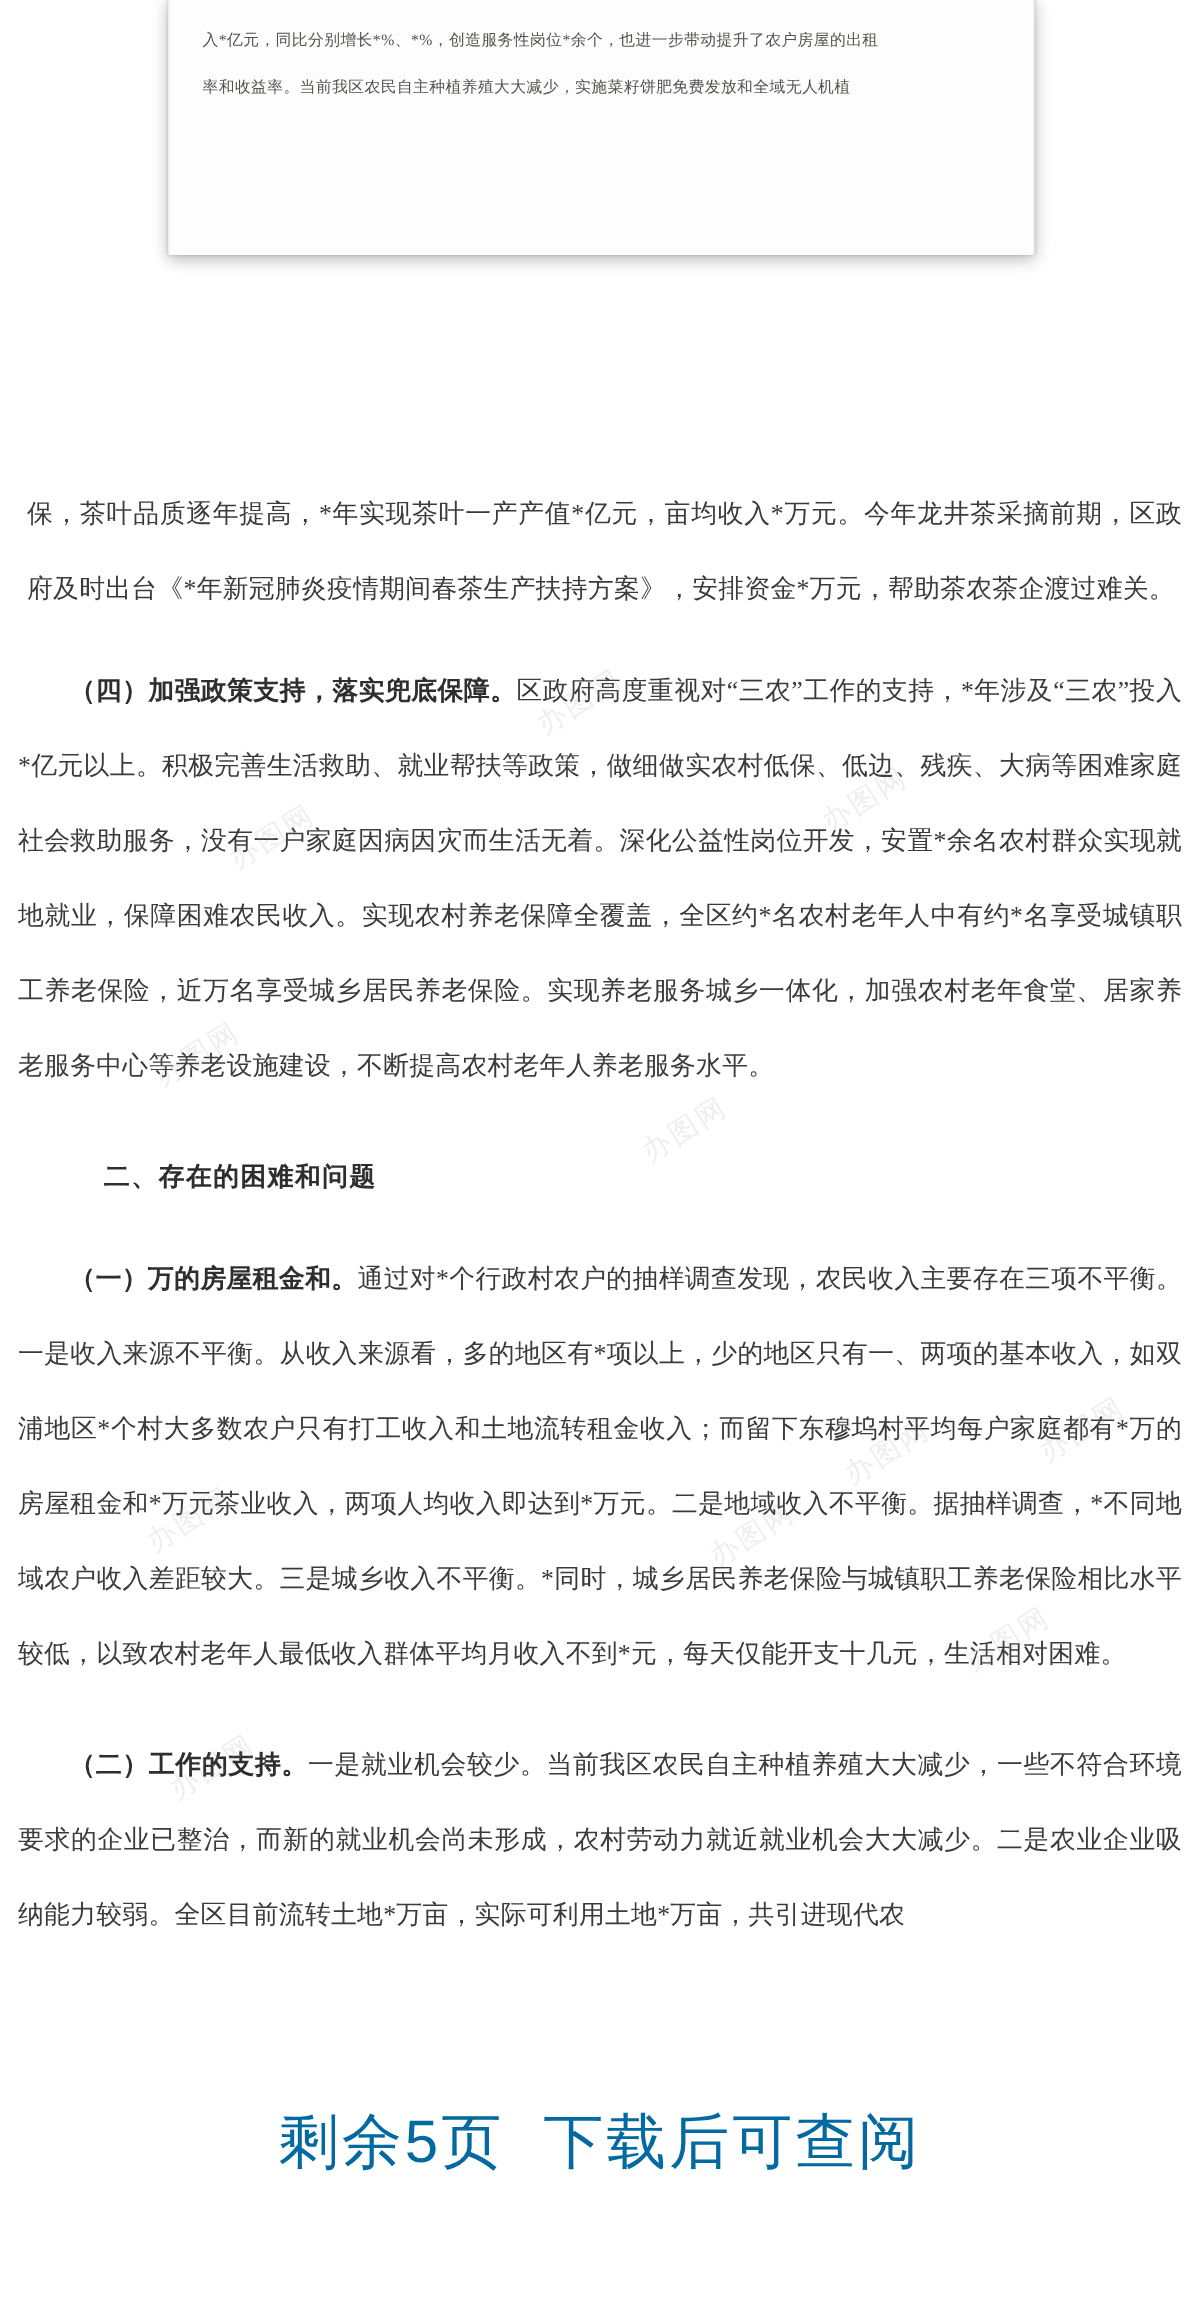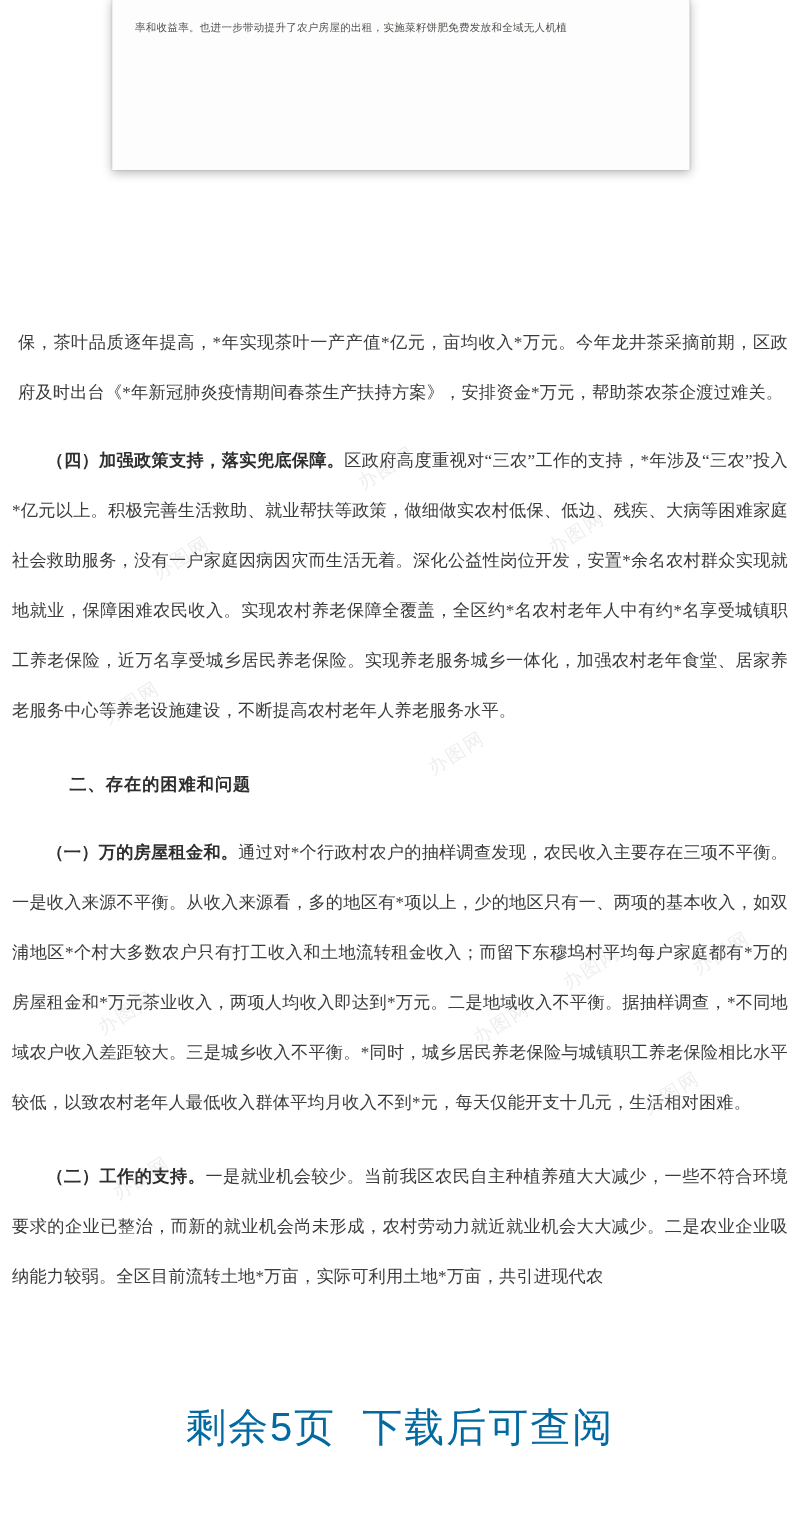--- a/index.html
+++ b/index.html
@@ -101,21 +101,22 @@
     color: #0369a1;
     letter-spacing: 2px;
   }
   .footer-notice .sep { display: inline-block; width: 26px; }
 </style>
 </head>
 <body>
 
 <div class="preview-page">
   <div class="preview-inner">
-    <div class="preview-line">率和收益率。也进一步带动提升了农户房屋的出租，实施菜籽饼肥免费发放和全域无人机植</div>
+    <div class="preview-line">入*亿元，同比分别增长*%、*%，创造服务性岗位*余个，也进一步带动提升了农户房屋的出租</div>
+    <div class="preview-line">率和收益率。当前我区农民自主种植养殖大大减少，实施菜籽饼肥免费发放和全域无人机植</div>
   </div>
 </div>
 
 <div class="doc-body">
 
   <p class="para">
     <span>保，茶叶品质逐年提高，*年实现茶叶一产产值*亿元，亩均收入*万元。今年龙井茶采摘前期，区政府及时出台《*年新冠肺炎疫情期间春茶生产扶持方案》，安排资金*万元，帮助茶农茶企渡过难关。</span>
   </p>
 
   <div class="gap-sm"></div>

